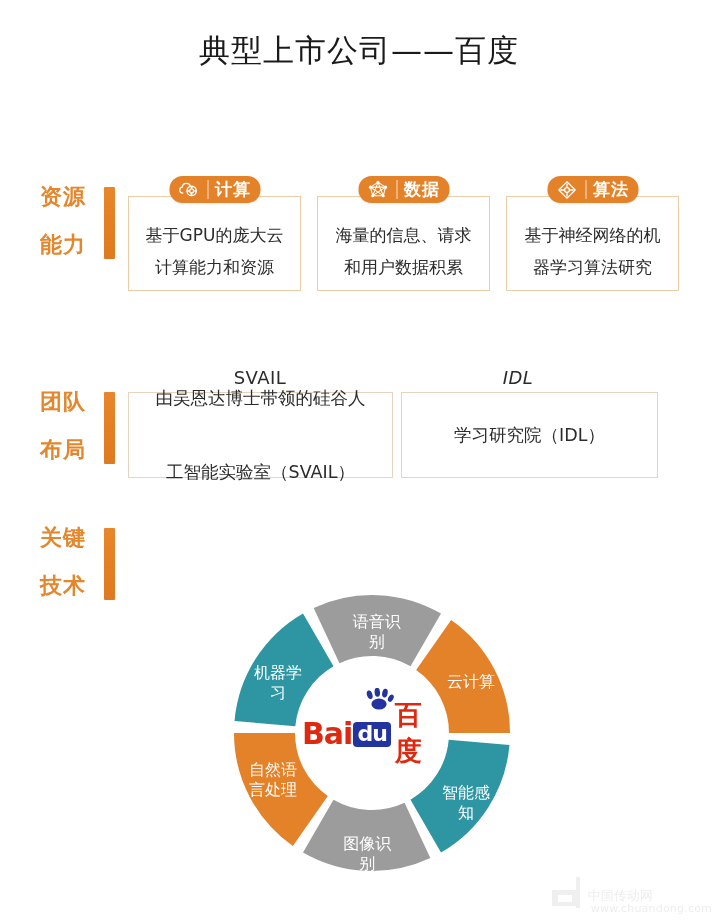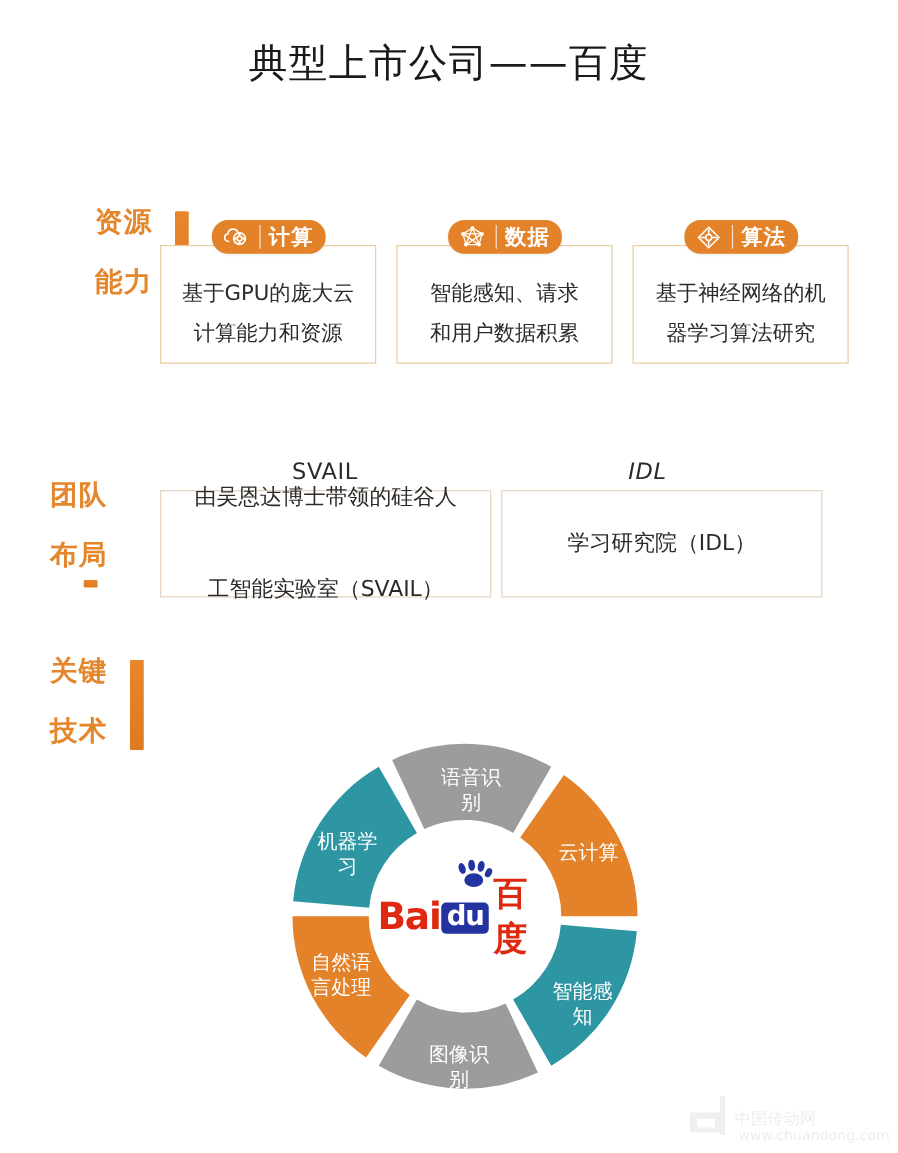--- a/index.html
+++ b/index.html
@@ -153,21 +153,21 @@
   }
   .wm-cn{font-size:13px;color:#777;line-height:14px;}
 </style>
 </head>
 <body>
 
 <div id="page">
 
   <div class="title">典型上市公司——百度</div>
 
-  <div class="sec-label" style="left:40px;top:159px;height:88px;margin-left:36px;">
+  <div class="sec-label" style="left:40px;top:177px;height:88px;">
     <div>
       <div class="txt">资源</div>
       <div class="txt" style="margin-top:18px;">能力</div>
     </div>
     <div class="sec-bar" style="height:72px;margin-top:4px;"></div>
   </div>
 
   <div class="res-card" style="left:128px;top:176px;width:173px;height:115px;">
     <div class="res-head">
       <span class="icon">
@@ -201,21 +201,21 @@
             <circle cx="19" cy="7.5" r="1.6"></circle>
               <circle cx="5.5" cy="16.5" r="1.6"></circle>
             <circle cx="16.5" cy="16.5" r="1.6"></circle>
           </g>
         </svg>
       </span>
       <span class="sep"></span>
       <span class="htxt">数据</span>
     </div>
     <div class="res-body" style="height:95px;">
-      <span class="ln">智能感知、请求</span>
+      <span class="ln">海量的信息、请求</span>
       <span class="ln">和用户数据积累</span>
     </div>
   </div>
 
   <div class="res-card" style="left:506px;top:176px;width:173px;height:115px;">
     <div class="res-head">
       <span class="icon">
         <svg width="21" height="20" viewBox="0 0 22 22">
           <path d="M11 2 L20 11 L11 20 L2 11 Z" fill="none" stroke="#fff" stroke-width="1.4"></path>
           <circle cx="11" cy="11" r="2.6" fill="none" stroke="#fff" stroke-width="1.4"></circle>
@@ -224,21 +224,21 @@
       </span>
       <span class="sep"></span>
       <span class="htxt">算法</span>
     </div>
     <div class="res-body" style="height:95px;">
       <span class="ln">基于神经网络的机</span>
       <span class="ln">器学习算法研究</span>
     </div>
   </div>
 
-  <div class="sec-label" style="left:40px;top:382px;height:88px;flex-direction:column;">
+  <div class="sec-label" style="left:40px;top:382px;height:88px;">
     <div>
       <div class="txt">团队</div>
       <div class="txt" style="margin-top:18px;">布局</div>
     </div>
     <div class="sec-bar" style="height:72px;margin-top:4px;"></div>
   </div>
 
   <div class="team-cap" style="left:175px;top:367px;width:170px;">SVAIL</div>
   <div class="team-card" style="left:128px;top:392px;width:265px;height:86px;">
     <span class="ln">由吴恩达博士带领的硅谷人</span>

